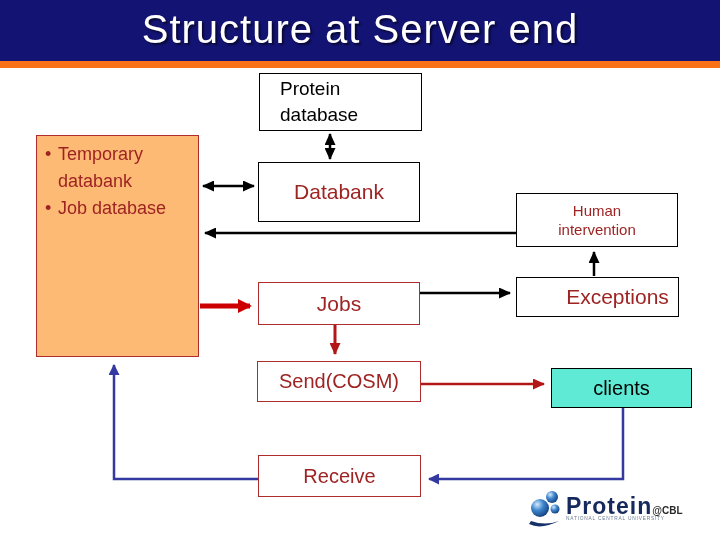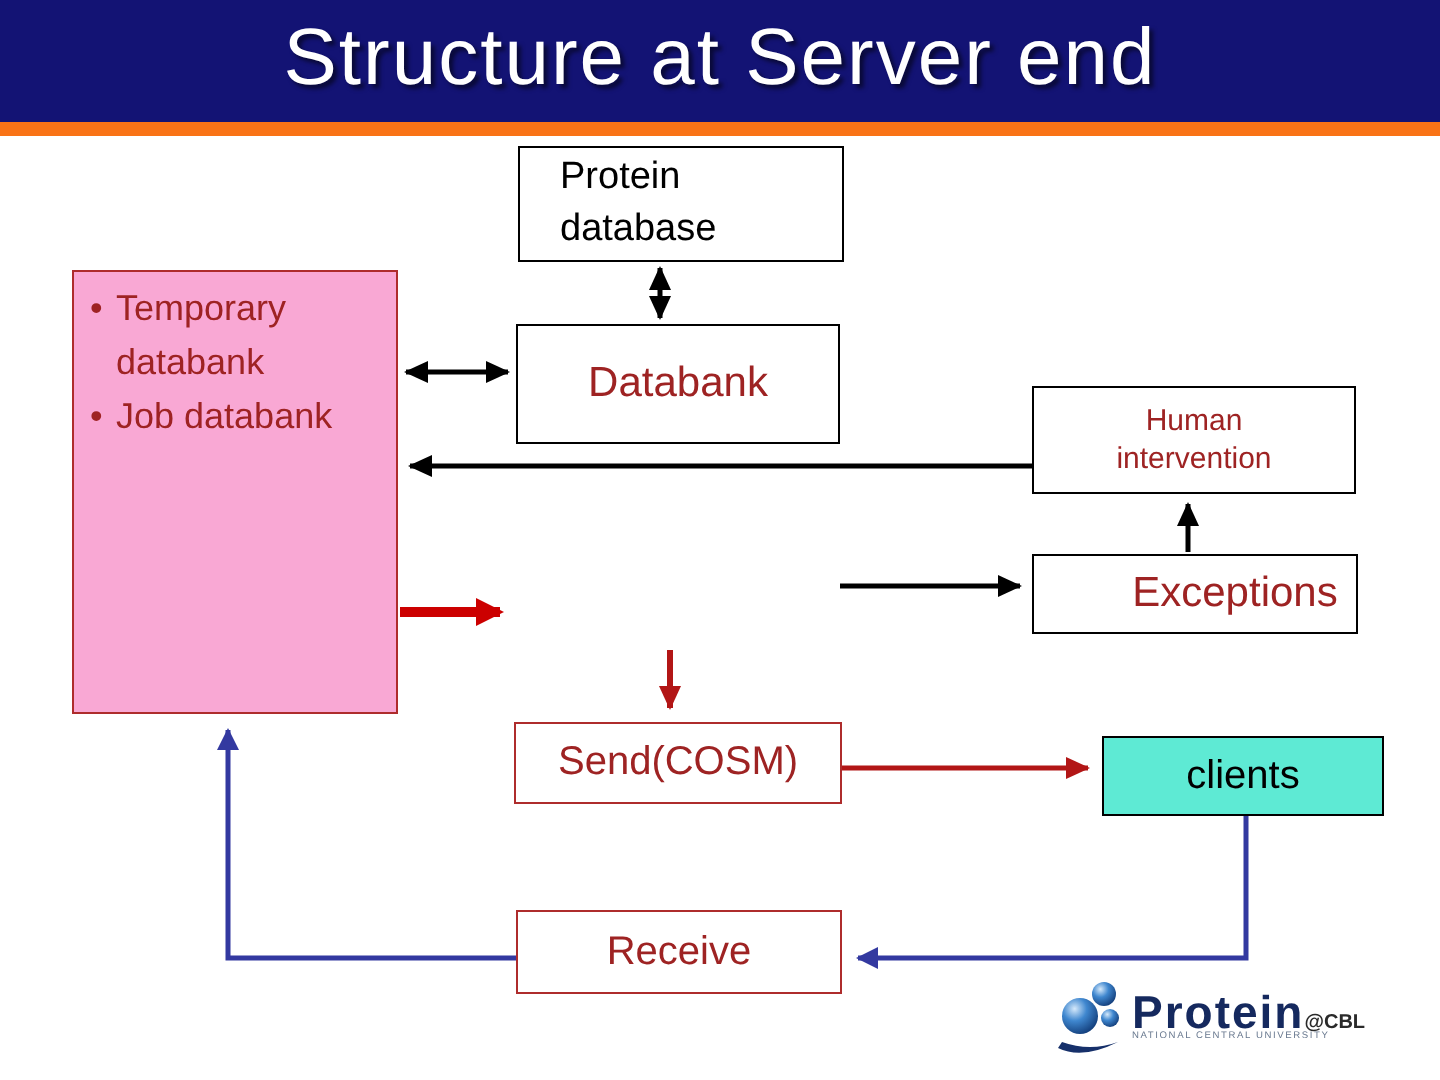--- a/index.html
+++ b/index.html
@@ -35,21 +35,21 @@
   .human-int{ left:516px; top:193px; width:162px; height:54px; font-size:15px; line-height:19px; }
   .jobs{ left:258px; top:282px; width:162px; height:43px; font-size:21px; }
   .exceptions{ left:516px; top:277px; width:163px; height:40px; font-size:21px;padding-left:40px; }
   .send-cosm{ left:257px; top:361px; width:164px; height:41px; font-size:20px; }
   .clients{ left:551px; top:368px; width:141px; height:40px; font-size:20px; background:#5eead4; }
   .receive{ left:258px; top:455px; width:163px; height:42px; font-size:20px; }
 
   
   .left-panel{
     position:absolute; left:36px; top:135px; width:163px; height:222px;
-    border:1.5px solid #ae2c2c; box-sizing:border-box; background:#f9a8d4;
+    border:1.5px solid #ae2c2c; box-sizing:border-box; background:#fdba74;
     padding:5px 4px 0 8px;
   }
   .left-panel ul{ margin:0; padding:0; list-style:none; }
   .left-panel li{
     position:relative; padding-left:13px; color:#9e2323;
     font-size:18px; line-height:27px; white-space:pre-line;
   }
   .left-panel li::before{ content:"\2022"; position:absolute; left:0; top:0; }
 
   
@@ -73,29 +73,30 @@
     <div class="title">Structure at Server end</div>
   </div>
 
   <div class="box b-black t-black protein-db">Protein
 database</div>
 
   <div class="left-panel">
     <ul>
       <li>Temporary
 databank</li>
-      <li>Job databank</li>
+      <li>Job database</li>
     </ul>
   </div>
 
   <div class="box b-black t-red databank">Databank</div>
 
   <div class="box b-black t-red human-int">Human
 intervention</div>
 
+  <div class="box b-red t-red jobs">Jobs</div>
 
   <div class="box b-black t-red exceptions">Exceptions</div>
 
   <div class="box b-red t-red send-cosm">Send(COSM)</div>
 
   <div class="box b-black t-black clients">clients</div>
 
   <div class="box b-red t-red receive">Receive</div>
 
   <svg class="overlay" viewBox="0 0 720 540" xmlns="http://www.w3.org/2000/svg">

